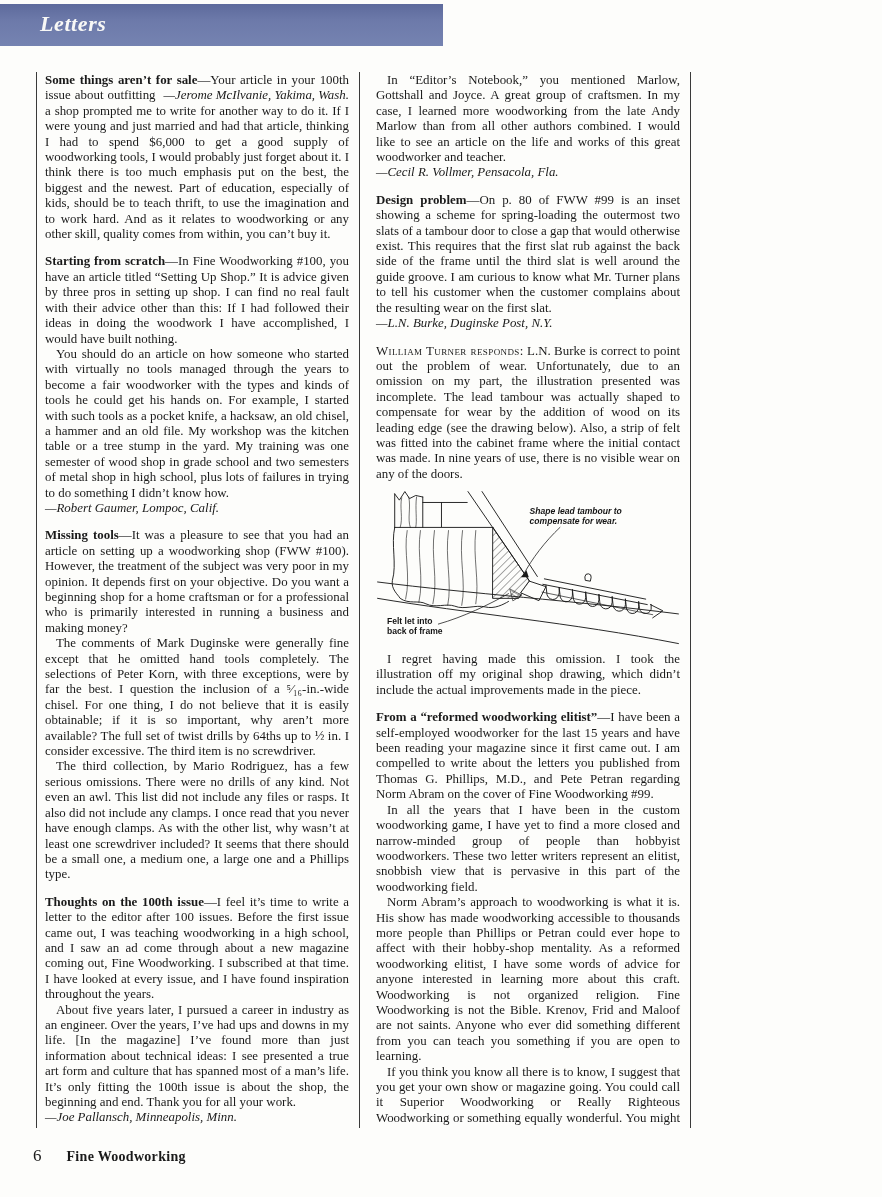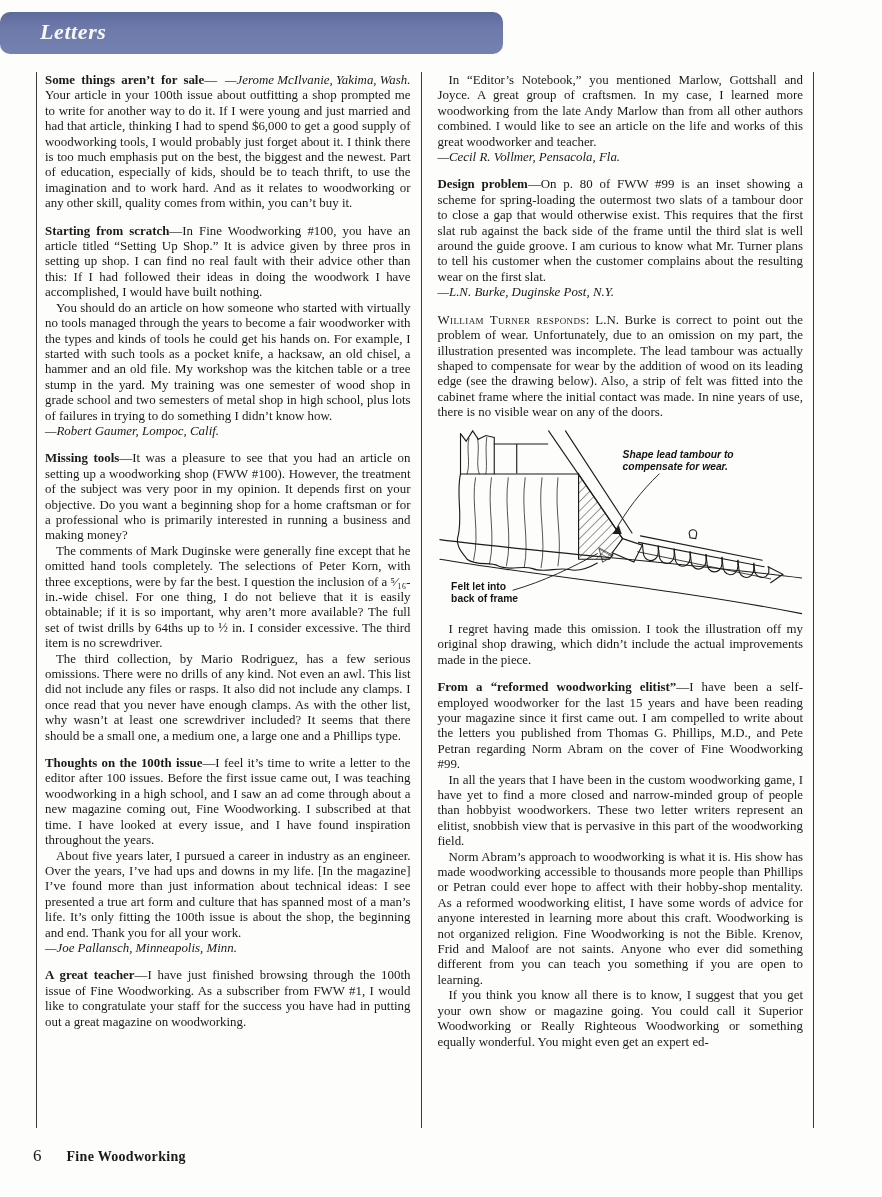--- a/index.html
+++ b/index.html
@@ -2,32 +2,31 @@
 <html><head>
 <meta charset="utf-8">
 <style>
   html,body{margin:0;padding:0;background:#ffffff;}
   .page{
     position:relative;width:882px;height:1197px;background:#fdfdfb;
     font-family:"Liberation Serif",serif;color:#1a1a1a;overflow:hidden;
   }
   
   .banner{
-    position:absolute;top:12px;left:0;width:503px;height:42px;
+    position:absolute;top:4px;left:0;width:443px;height:42px;
     background:linear-gradient(180deg,#5d6a9c 0%,#6d7aaa 40%,#7583b1 100%);
-    border-radius:10px;
   }
   .banner-title{
     position:absolute;left:40px;top:7px;
     font-family:"Liberation Serif",serif;font-style:italic;font-weight:bold;
     font-size:22px;color:#f8f8f6;letter-spacing:0.6px;
   }
   
   .content{
-    position:absolute;top:72px;left:36px;width:778px;height:1056px;
+    position:absolute;top:72px;left:36px;width:655px;height:1056px;
     display:flex;overflow:hidden;
     font-size:12.9px;line-height:15.4px;
   }
   .rule{flex:none;width:1px;background:#3a3a3a;height:1056px;}
   .col{flex:1;min-width:0;}
   .col-left{padding:1px 10px 0 8px;}
   .col-right{padding:1px 10px 0 16px;}
   .letter{margin-top:12px;}
   .letter:first-child{margin-top:0;}
   .block{margin-top:12px;}

